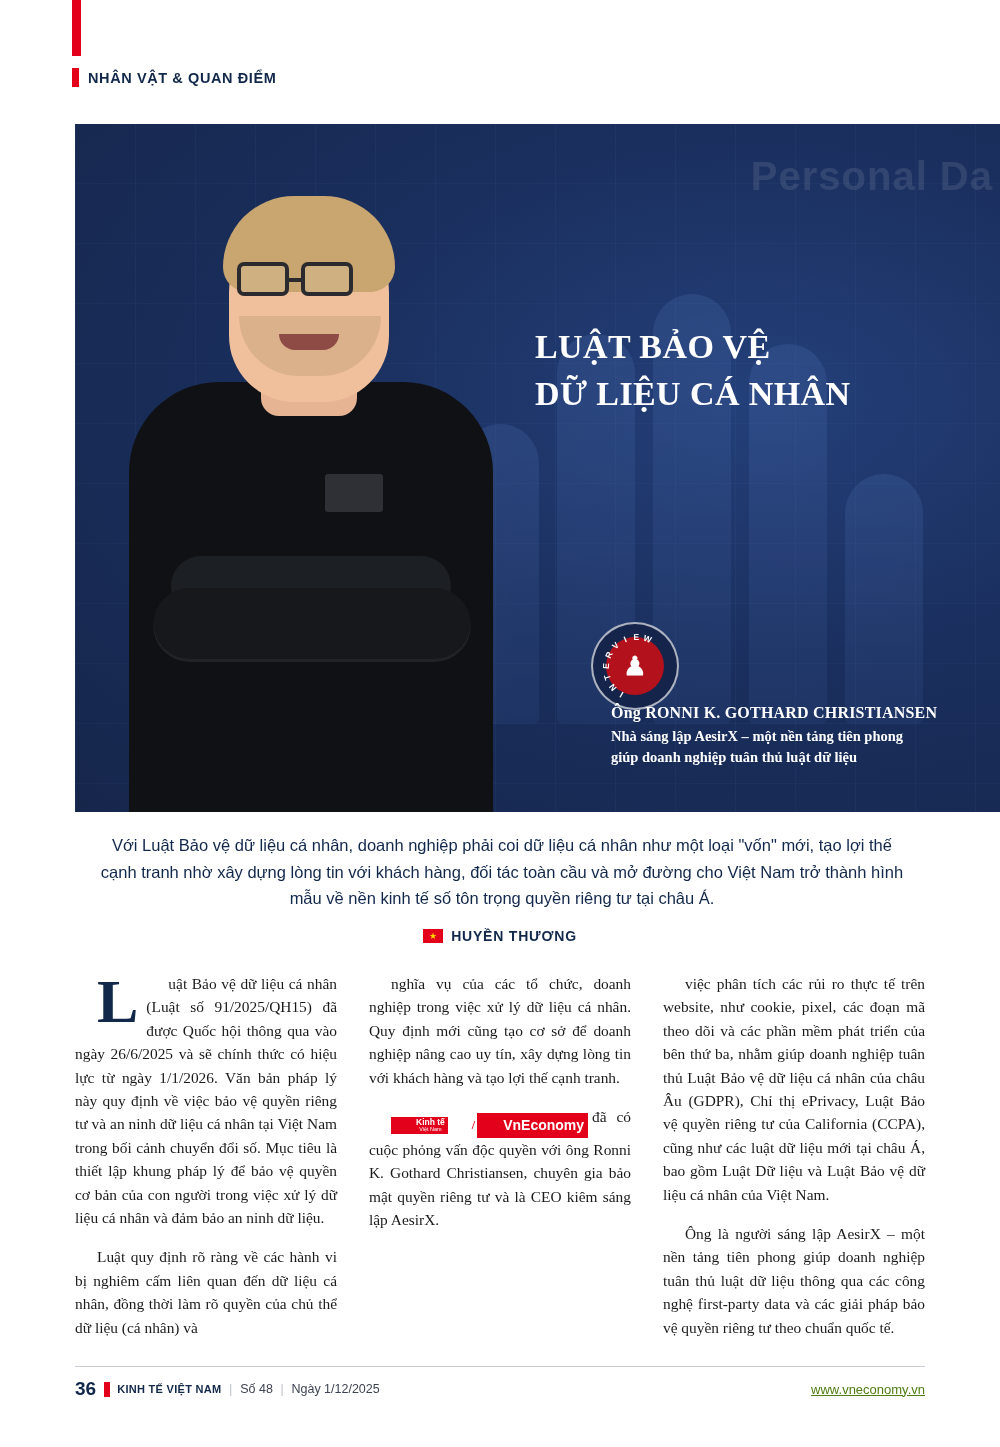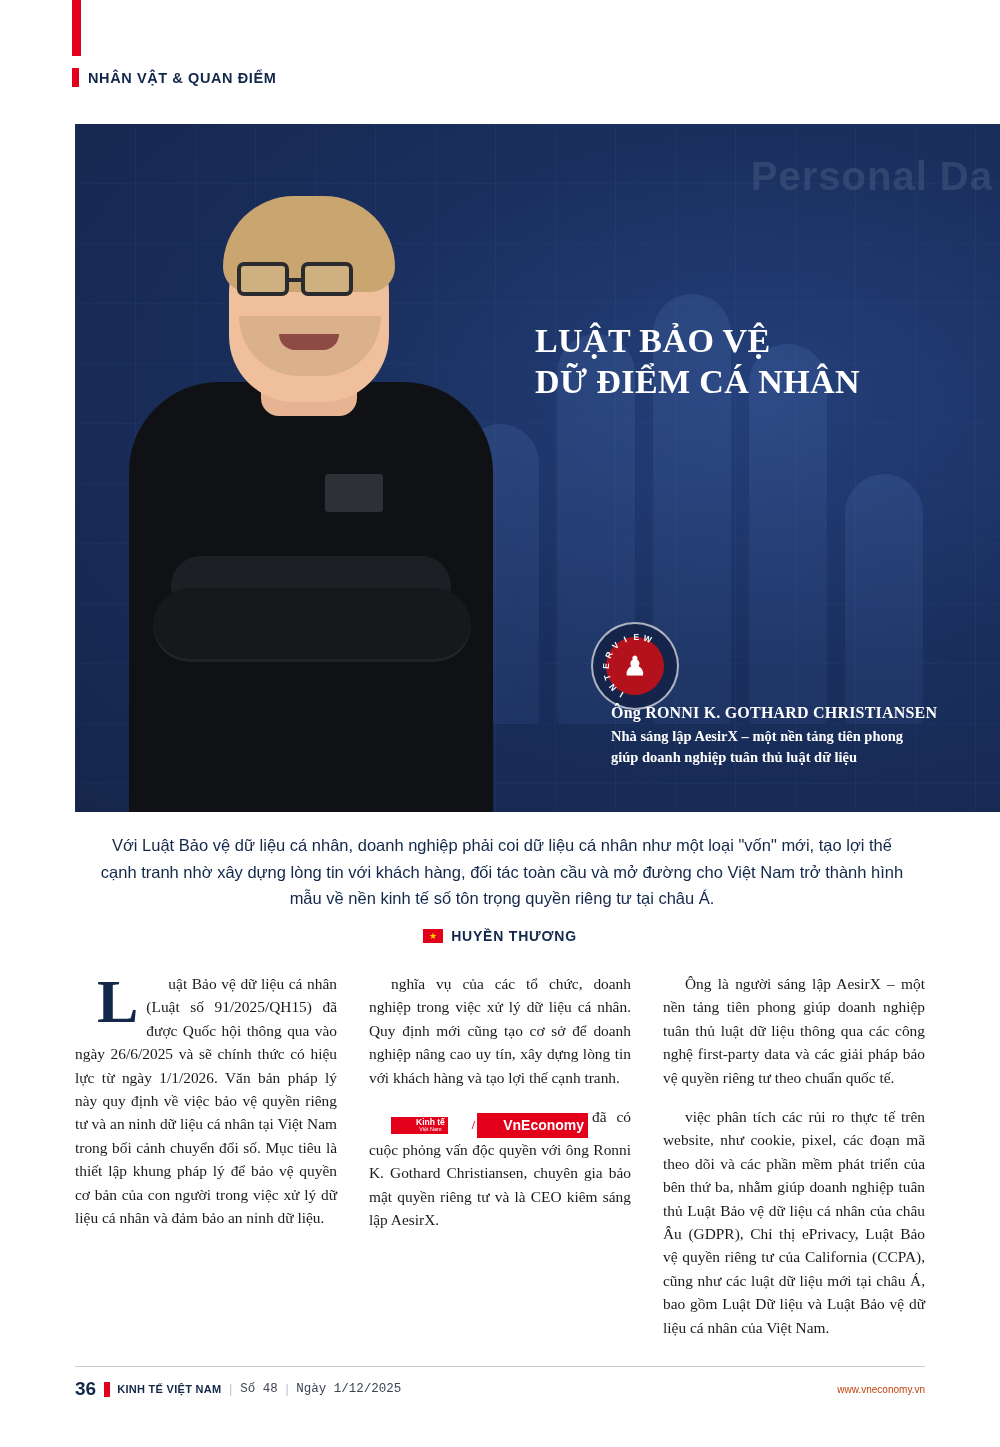--- a/index.html
+++ b/index.html
@@ -116,20 +116,21 @@
   }
 
   
   .headline {
     position:absolute; left:460px; top:196px; width:370px; text-align:left;
   }
   .hl-1, .hl-2 {
     font-family:"Liberation Serif", serif;
     font-size:34px; font-weight:bold; color:#ffffff; line-height:1.22;
     letter-spacing:0.4px;
+    margin-top:6px;
   }
   .hl-big {
     font-family:"Liberation Sans", sans-serif;
     font-weight:bold; color:#ffffff; font-size:32px; line-height:1.33;
     margin-top:8px;
   }
   .hl-big div { white-space:nowrap; }
 
   
   .seal {
@@ -243,27 +244,27 @@
     font-family:"Liberation Sans", sans-serif;
     font-weight:bold; font-size:19px; color:#12284b; margin-right:8px;
   }
   .pg-bar { width:6px; height:15px; background:#e3001b; margin-right:7px; }
   .pg-title {
     font-family:"Liberation Sans", sans-serif;
     font-weight:bold; font-size:11px; color:#12284b; letter-spacing:0.3px;
   }
   .pg-sep { color:#9aa0ab; margin:0 8px; font-size:13px; }
   .pg-meta {
-    font-family:Liberation Mono, monospace;
+    font-family:Liberation Sans, sans-serif;
     font-size:12.5px; color:#3c4352;
   }
   .pg-web {
     margin-left:auto;
     font-family:"Liberation Sans", sans-serif;
-    font-size:10px; color:#c2410c;
+    font-size:13px; color:#4d7c0f;text-decoration:underline;
   }
 </style>
 </head>
 <body>
 
 <div class="page">
 
   <div class="top-rule"></div>
 
   <div class="kicker-wrap">
@@ -292,21 +293,21 @@
       <div class="p-mouth"></div>
       <div class="p-hair"></div>
       <div class="p-glass-l"></div>
       <div class="p-bridge"></div>
       <div class="p-glass-r"></div>
       <div class="p-badge"></div>
     </div>
 
     <div class="headline">
       <div class="hl-1">LUẬT BẢO VỆ</div>
-      <div class="hl-2">DỮ ĐIỂM CÁ NHÂN</div>
+      <div class="hl-2">DỮ LIỆU CÁ NHÂN</div>
     </div>
 
     <div class="seal">
       <div class="seal-text" id="sealRing">
           <span style="transform: rotate(-150deg) translate(-50%, -36px);">I</span>
           <span style="transform: rotate(-128.75deg) translate(-50%, -36px);">N</span>
           <span style="transform: rotate(-107.5deg) translate(-50%, -36px);">T</span>
           <span style="transform: rotate(-86.25deg) translate(-50%, -36px);">E</span>
           <span style="transform: rotate(-65deg) translate(-50%, -36px);">R</span>
           <span style="transform: rotate(-43.75deg) translate(-50%, -36px);">V</span>
@@ -332,34 +333,35 @@
     <div class="author-flag">
         <span>★</span>
       </div>
     <div class="author-name">HUYỀN THƯƠNG</div>
   </div>
 
   <div class="cols">
 
     <div class="col">
       <p class="dropcap-p"><span class="dropcap">L</span><span>uật Bảo vệ dữ liệu cá nhân (Luật số 91/2025/QH15) đã được Quốc hội thông qua vào ngày 26/6/2025 và sẽ chính thức có hiệu lực từ ngày 1/1/2026. Văn bản pháp lý này quy định về việc bảo vệ quyền riêng tư và an ninh dữ liệu cá nhân tại Việt Nam trong bối cảnh chuyển đổi số. Mục tiêu là thiết lập khung pháp lý để bảo vệ quyền cơ bản của con người trong việc xử lý dữ liệu cá nhân và đảm bảo an ninh dữ liệu.</span></p>
+      <p>Luật quy định rõ ràng về các hành vi bị nghiêm cấm liên quan đến dữ liệu cá nhân, đồng thời làm rõ quyền của chủ thể dữ liệu (cá nhân) và</p>
     </div>
 
     <div class="col">
       <p>nghĩa vụ của các tổ chức, doanh nghiệp trong việc xử lý dữ liệu cá nhân. Quy định mới cũng tạo cơ sở để doanh nghiệp nâng cao uy tín, xây dựng lòng tin với khách hàng và tạo lợi thế cạnh tranh.</p>
       <p><span class="logo-inline">
             <span class="logo-a"><span>Kinh tế</span><small>Việt Nam</small></span>
             <span class="logo-slash">/</span>
             <span class="logo-b">VnEconomy</span>
           </span><span>đã có cuộc phỏng vấn độc quyền với ông Ronni K. Gothard Christiansen, chuyên gia bảo mật quyền riêng tư và là CEO kiêm sáng lập AesirX.</span></p>
     </div>
 
     <div class="col">
+      <p>việc phân tích các rủi ro thực tế trên website, như cookie, pixel, các đoạn mã theo dõi và các phần mềm phát triển của bên thứ ba, nhằm giúp doanh nghiệp tuân thủ Luật Bảo vệ dữ liệu cá nhân của châu Âu (GDPR), Chỉ thị ePrivacy, Luật Bảo vệ quyền riêng tư của California (CCPA), cũng như các luật dữ liệu mới tại châu Á, bao gồm Luật Dữ liệu và Luật Bảo vệ dữ liệu cá nhân của Việt Nam.</p>
       <p>Ông là người sáng lập AesirX – một nền tảng tiên phong giúp doanh nghiệp tuân thủ luật dữ liệu thông qua các công nghệ first-party data và các giải pháp bảo vệ quyền riêng tư theo chuẩn quốc tế.</p>
-      <p>việc phân tích các rủi ro thực tế trên website, như cookie, pixel, các đoạn mã theo dõi và các phần mềm phát triển của bên thứ ba, nhằm giúp doanh nghiệp tuân thủ Luật Bảo vệ dữ liệu cá nhân của châu Âu (GDPR), Chỉ thị ePrivacy, Luật Bảo vệ quyền riêng tư của California (CCPA), cũng như các luật dữ liệu mới tại châu Á, bao gồm Luật Dữ liệu và Luật Bảo vệ dữ liệu cá nhân của Việt Nam.</p>
     </div>
 
   </div>
 
   <div class="footer-rule"></div>
   <div class="footer">
     <div class="pg-num">36</div>
     <div class="pg-bar"></div>
     <div class="pg-title">KINH TẾ VIỆT NAM</div>
     <div class="pg-sep">|</div>

